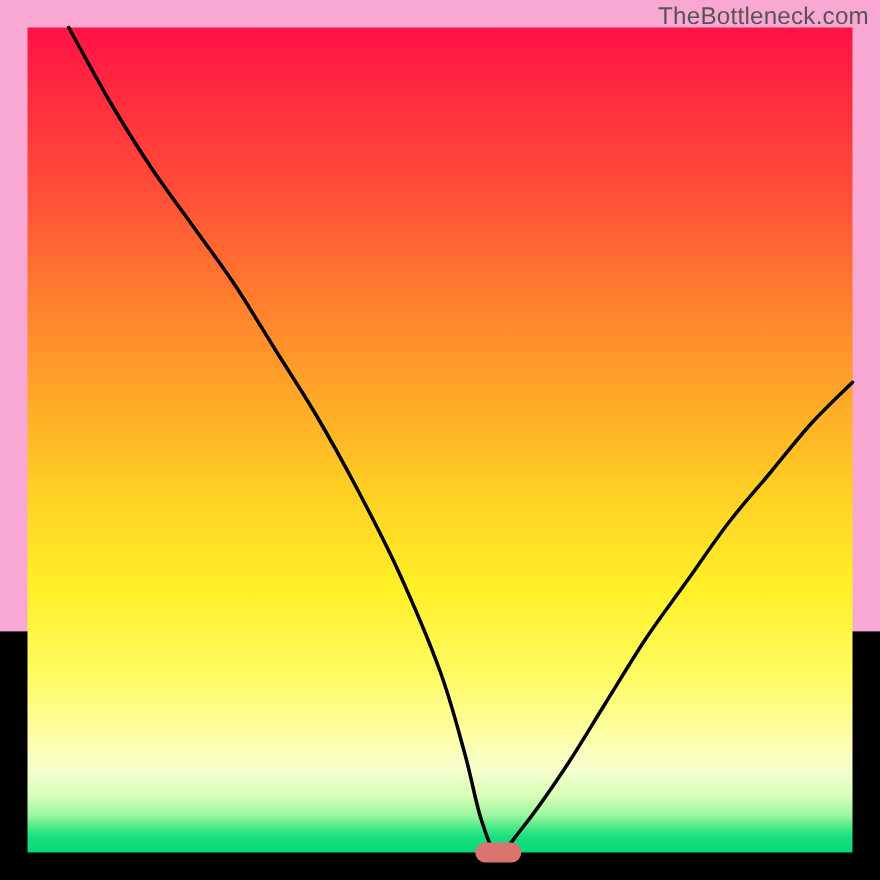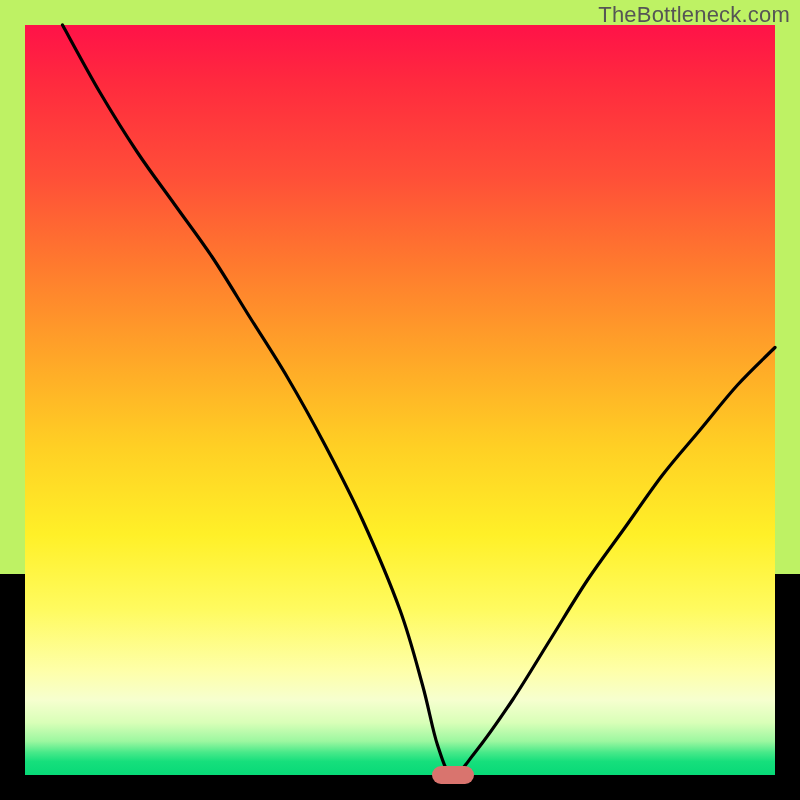--- a/index.html
+++ b/index.html
@@ -8,21 +8,21 @@
     width: 800px;
     height: 800px;
     overflow: hidden;
     background: #000;
     font-family: Arial, Helvetica, sans-serif;
   }
   .frame {
     position: relative;
     width: 800px;
     height: 574px;
-    background: #bef264;
+    background: #f9a8d4;
   }
   .watermark {
     position: absolute;
     top: 2px;
     right: 10px;
     color: #555;
     font-size: 22px;
     font-weight: 500;
     letter-spacing: 0.2px;
     z-index: 10;

